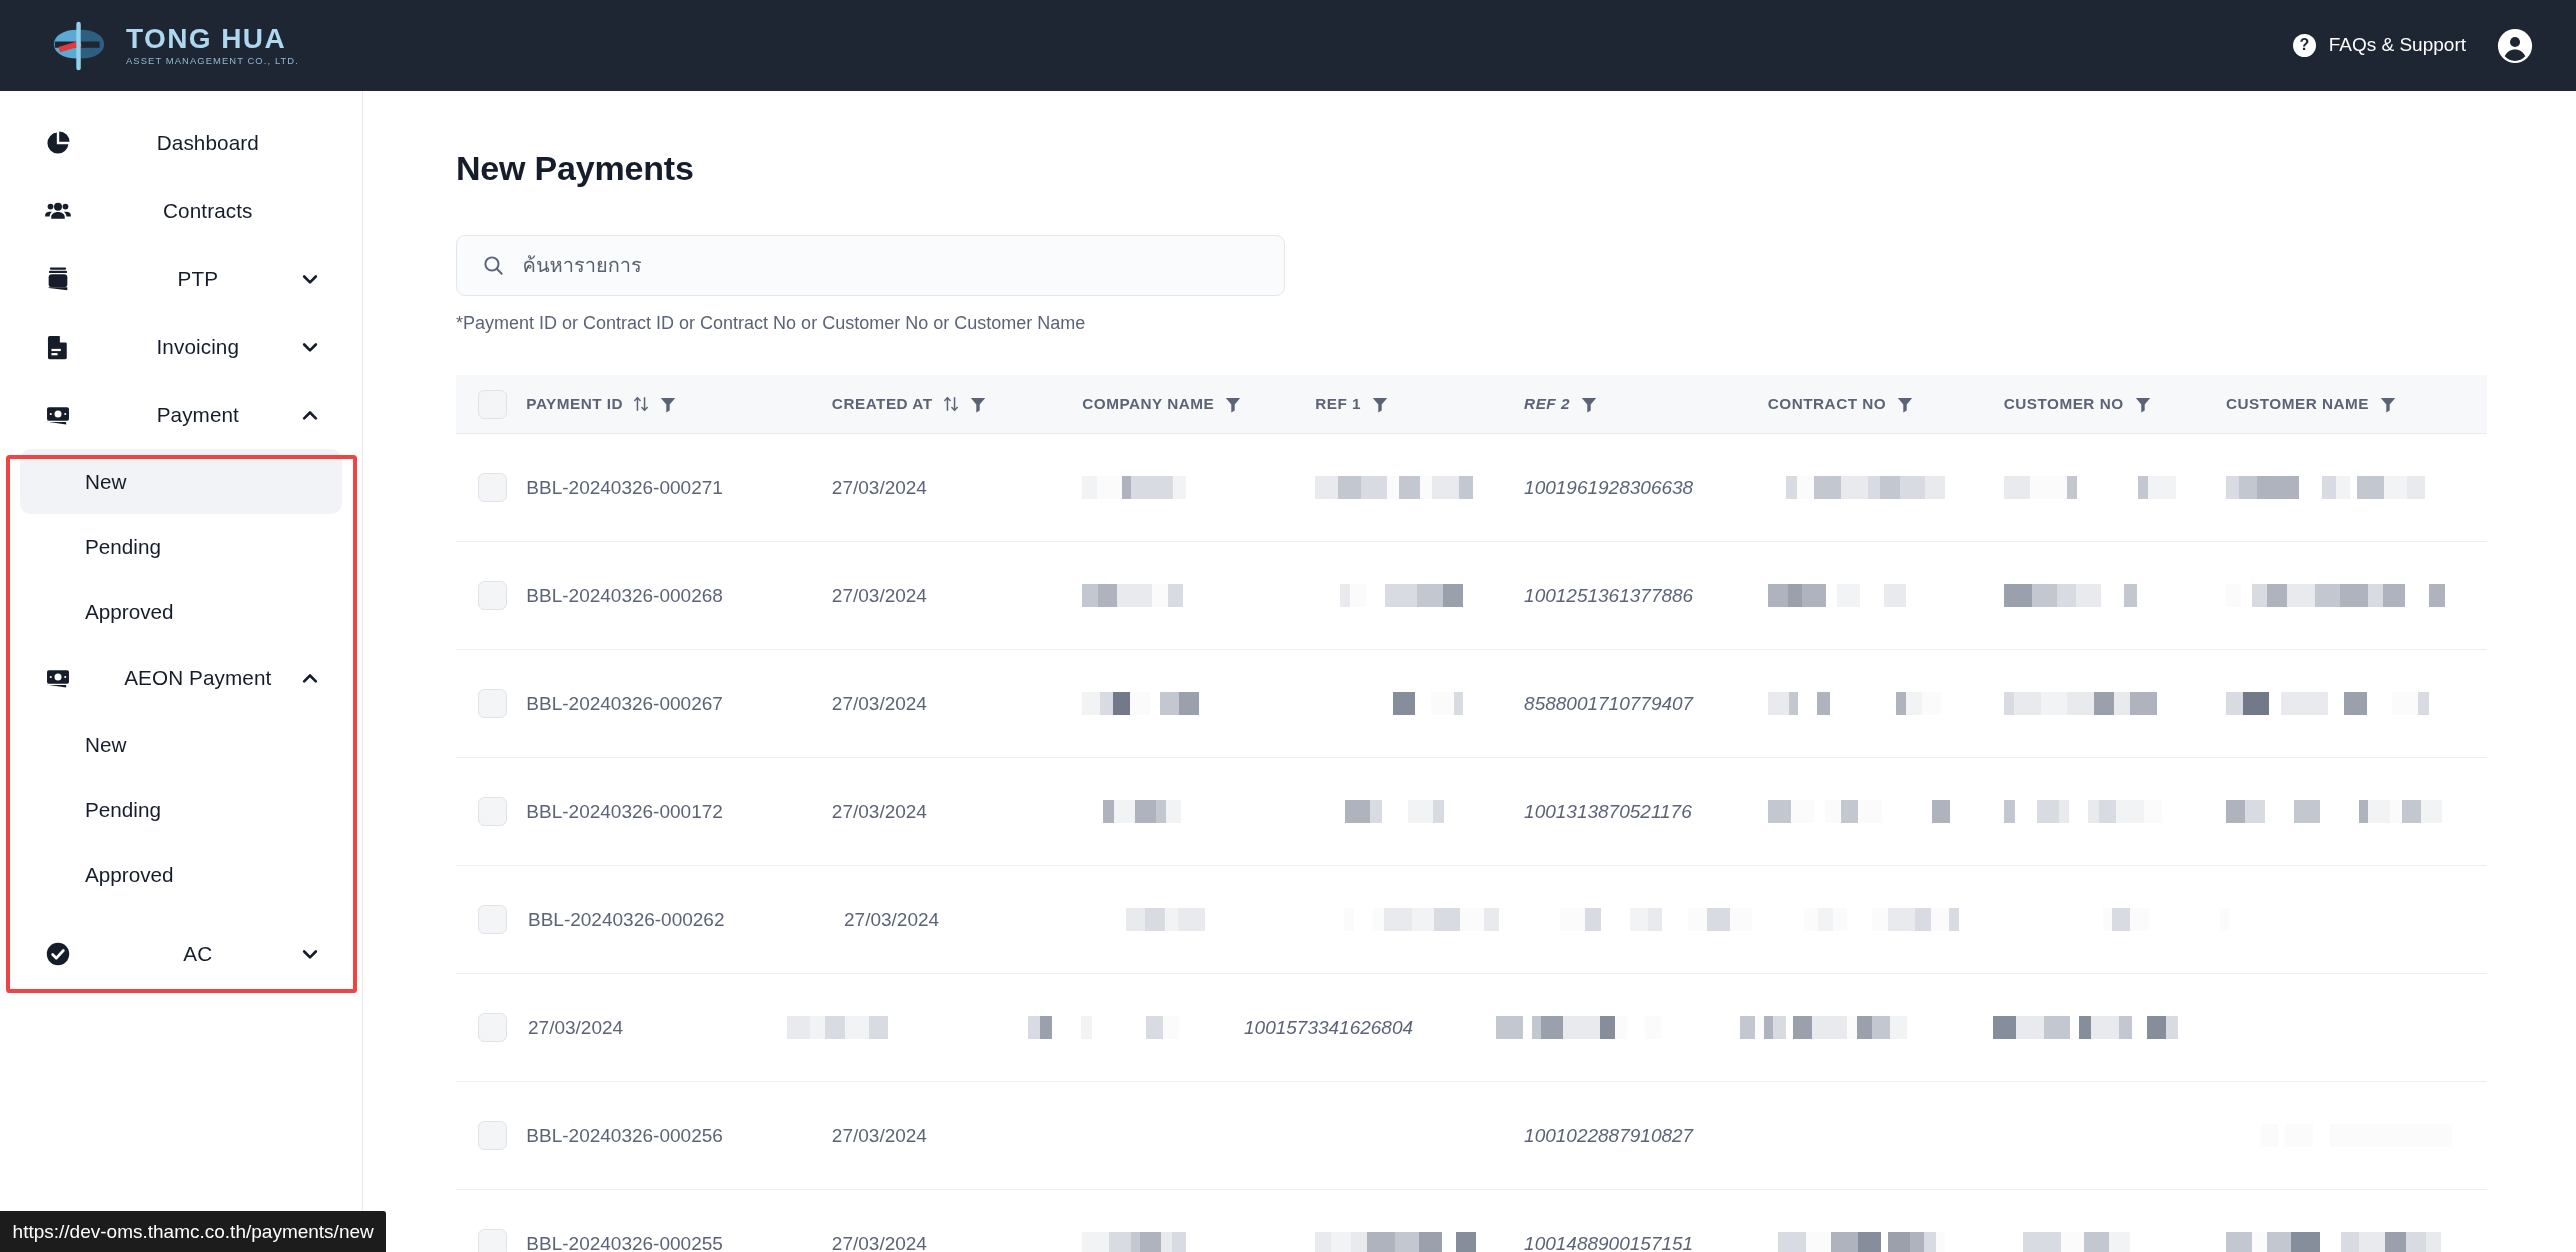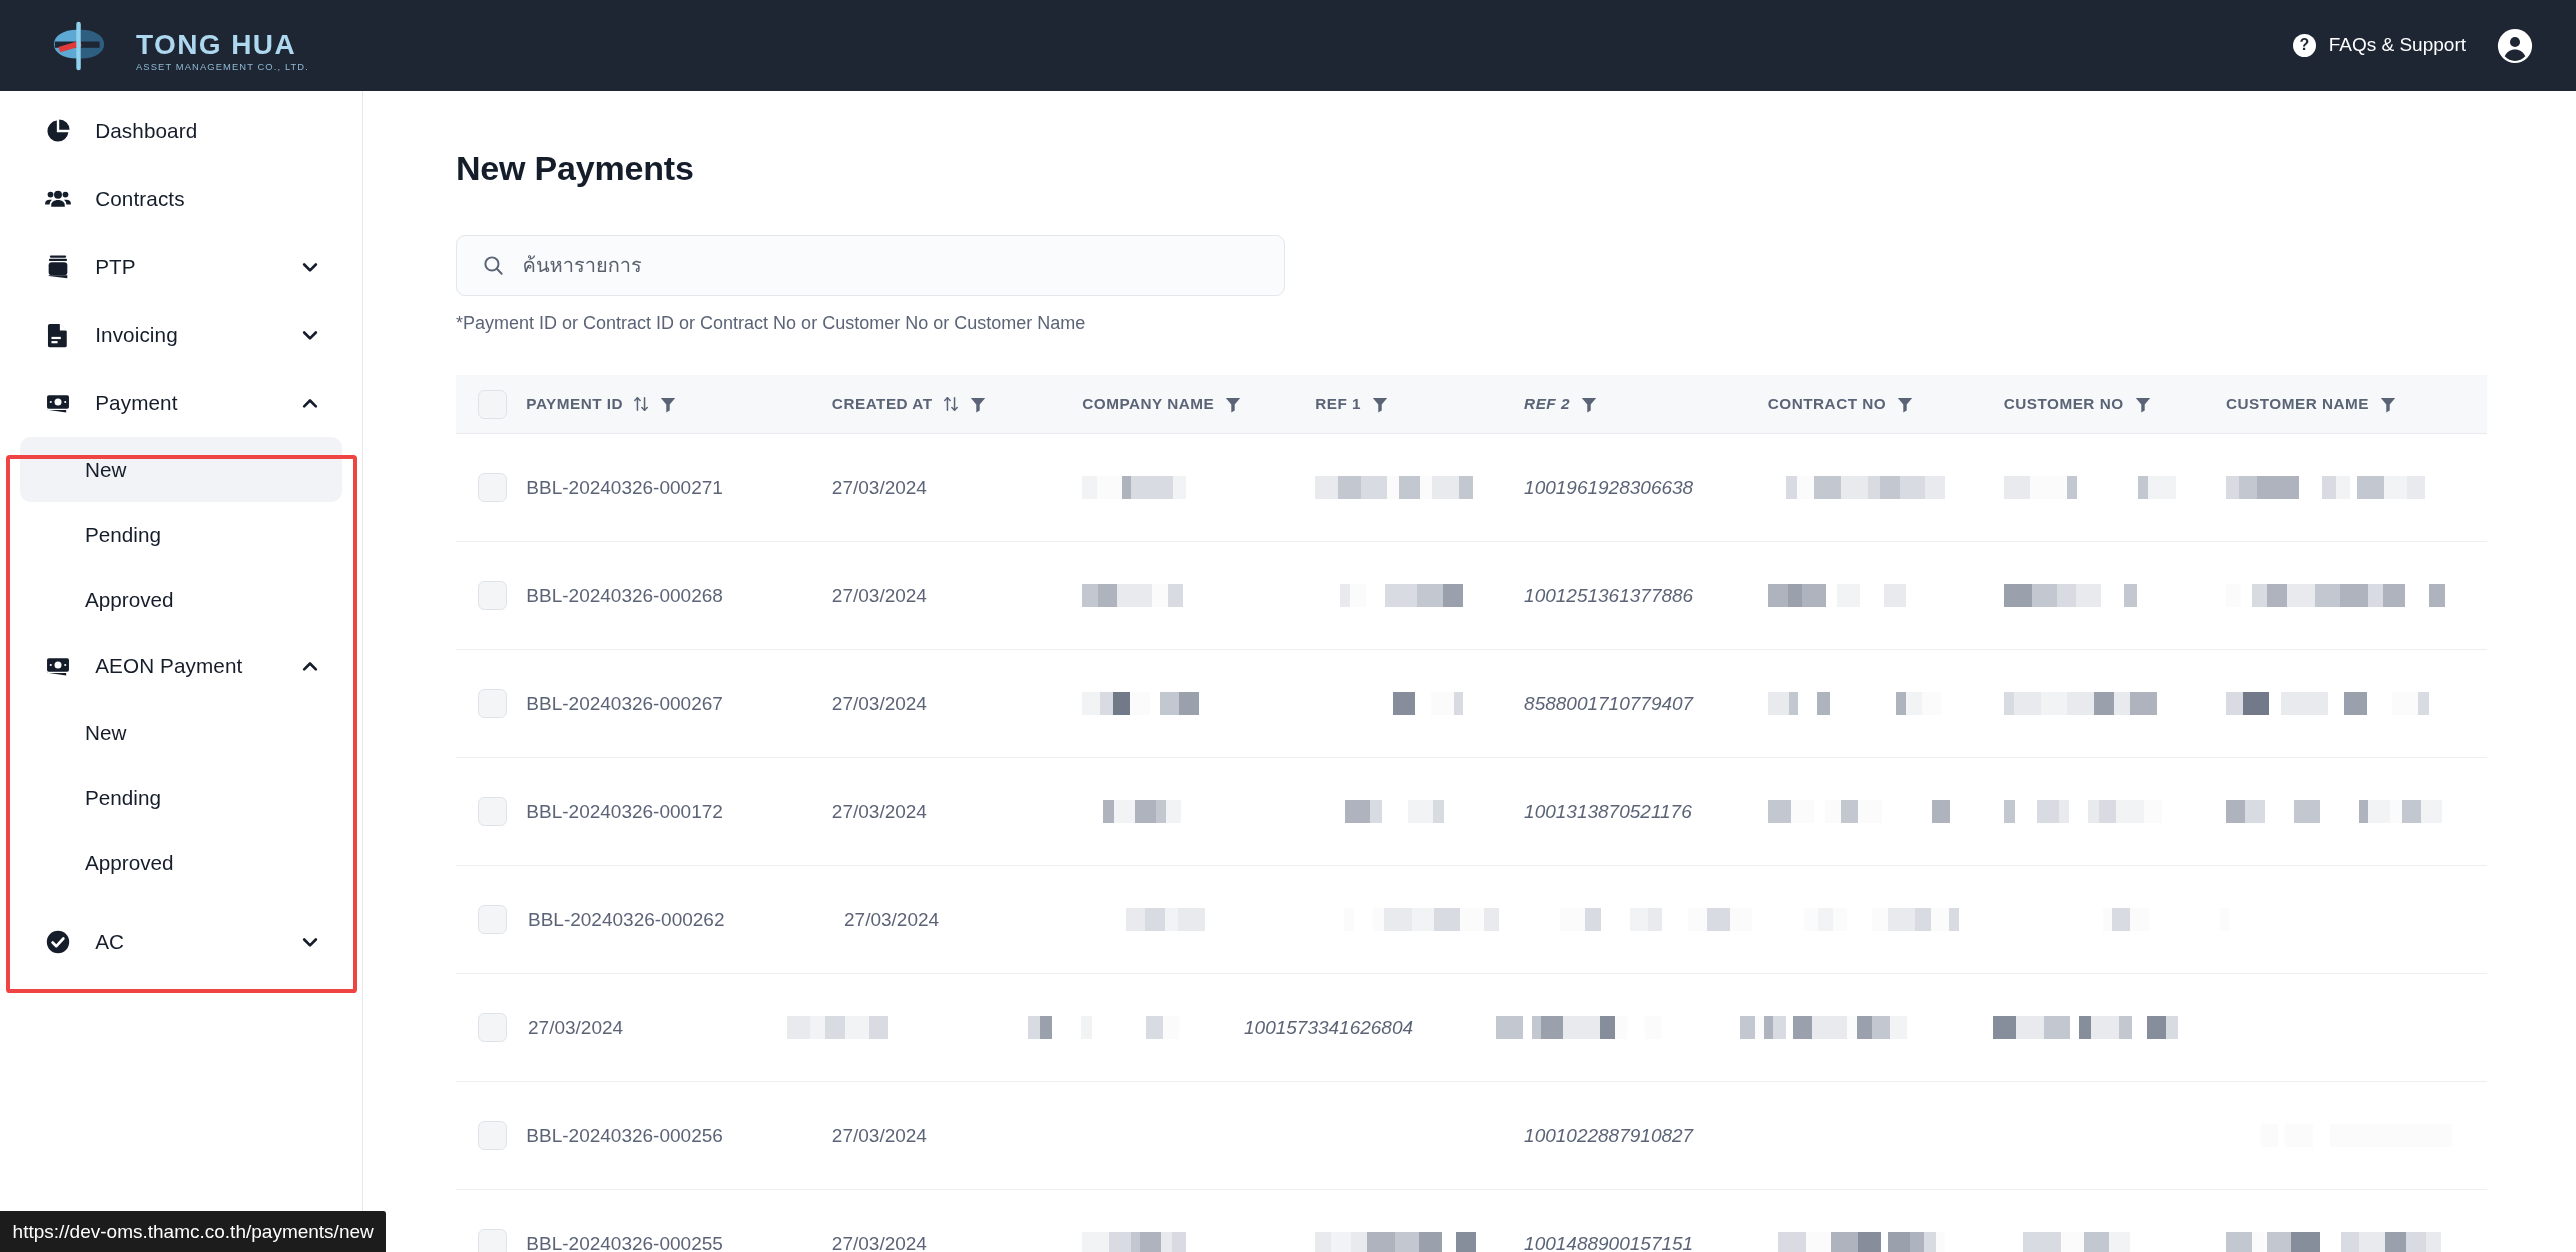--- a/index.html
+++ b/index.html
@@ -12,21 +12,21 @@
 
   
   .topbar {
     position: absolute; top: 0; left: 0;
     width: 2576px; height: 91px;
     background: #1e2633;
     display: flex; align-items: center;
     justify-content: space-between;
     padding: 0 43px 0 50px;
   }
-  .brand { display: flex; align-items: flex-end; gap: 28px; }
+  .brand { display: flex; align-items: center; gap: 18px; }
   .brand-mark { width: 58px; height: 52px; position: relative; flex: none; }
   .brand-text { display: flex; flex-direction: column; gap: 2.7px; }
   .brand-name {
     font-size: 28px; font-weight: 700; letter-spacing: 1.4px;
     color: #aed8f0; line-height: 1;
   }
   .brand-sub {
     font-size: 9.4px; letter-spacing: 1.1px;
     color: #8fb9d3; line-height: 1;
   }
@@ -41,21 +41,22 @@
   }
   .faq-label { color: #ffffff; font-size: 19px; font-weight: 500; }
   .avatar-icon { width: 36px; height: 36px; cursor: pointer; }
 
   
   .sidebar {
     position: absolute; top: 91px; left: 0;
     width: 363px; height: 1162px;
     background: #ffffff;
     border-right: 0.9px solid #e6e8ec;
-    padding-top: 6px;
+    padding-top: 18px;
+    text-align: center;
   }
   .nav-item {
     display: flex; align-items: center;
     height: 68px; margin: 0 20px;
     padding: 0 21.6px; border-radius: 10.8px;
     cursor: pointer; position: relative;
   }
   .nav-icon {
     width: 32px; height: 32px; flex: none;
     display: flex; align-items: center; justify-content: center;

